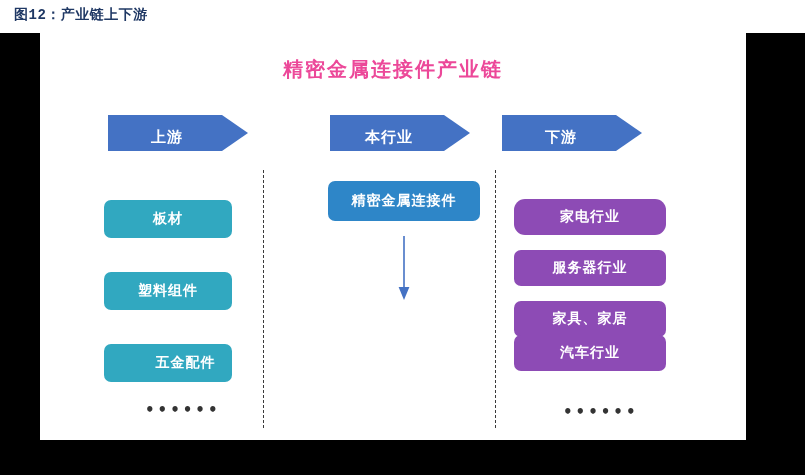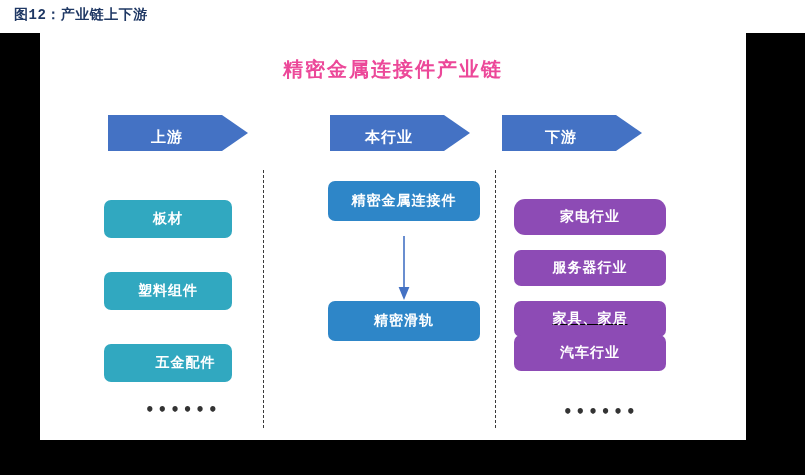--- a/index.html
+++ b/index.html
@@ -123,21 +123,21 @@
 
   
   .node-blue { background: #2E86C8; left: 288px; width: 152px; height: 40px; }
   .mid-1 { top: 148px; }
   .mid-2 { top: 268px; }
 
   
   .node-purple { background: #8D4BB5; left: 474px; width: 152px; height: 36px; }
   .dn-1 { top: 166px; border-radius: 11px; }
   .dn-2 { top: 217px; }
-  .dn-3 { top: 268px; text-decoration: underline; }
+  .dn-3 { top: 268px; }
   .dn-4 { top: 302px; }
 
   
   .connector {
     position: absolute;
     left: 357px;
     top: 203px;
     width: 14px;
     height: 66px;
   }
@@ -194,23 +194,20 @@
       <span class="node-label">精密金属连接件</span>
     </div>
 
     <div class="connector">
       <svg width="14" height="66" viewBox="0 0 14 66">
         <line x1="7" y1="0" x2="7" y2="54" stroke="#4472C4" stroke-width="1.6"></line>
         <polygon points="7,64 1.6,51 12.4,51" fill="#4472C4"></polygon>
       </svg>
     </div>
 
-    <div class="node node-blue mid-2">
-      <span class="node-label">精密滑轨</span>
-    </div>
 
     <div class="node node-purple dn-1">
       <span class="node-label">家电行业</span>
     </div>
     <div class="node node-purple dn-2">
       <span class="node-label">服务器行业</span>
     </div>
     <div class="node node-purple dn-3">
       <span class="node-label">家具、家居</span>
     </div>

